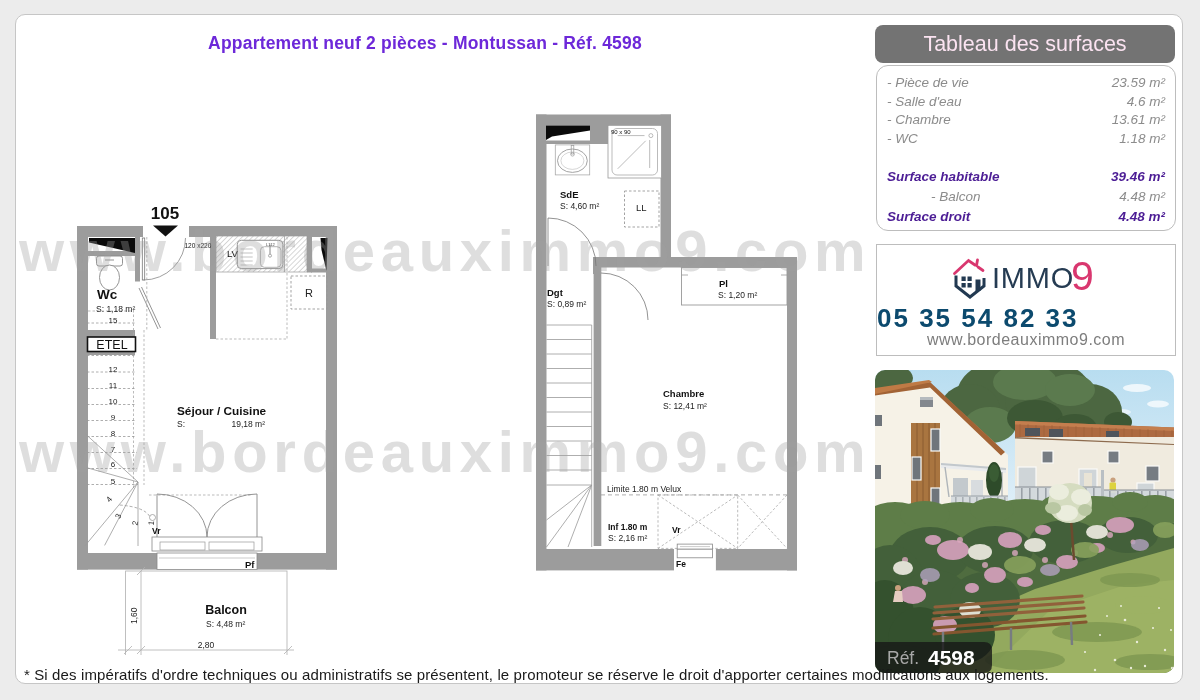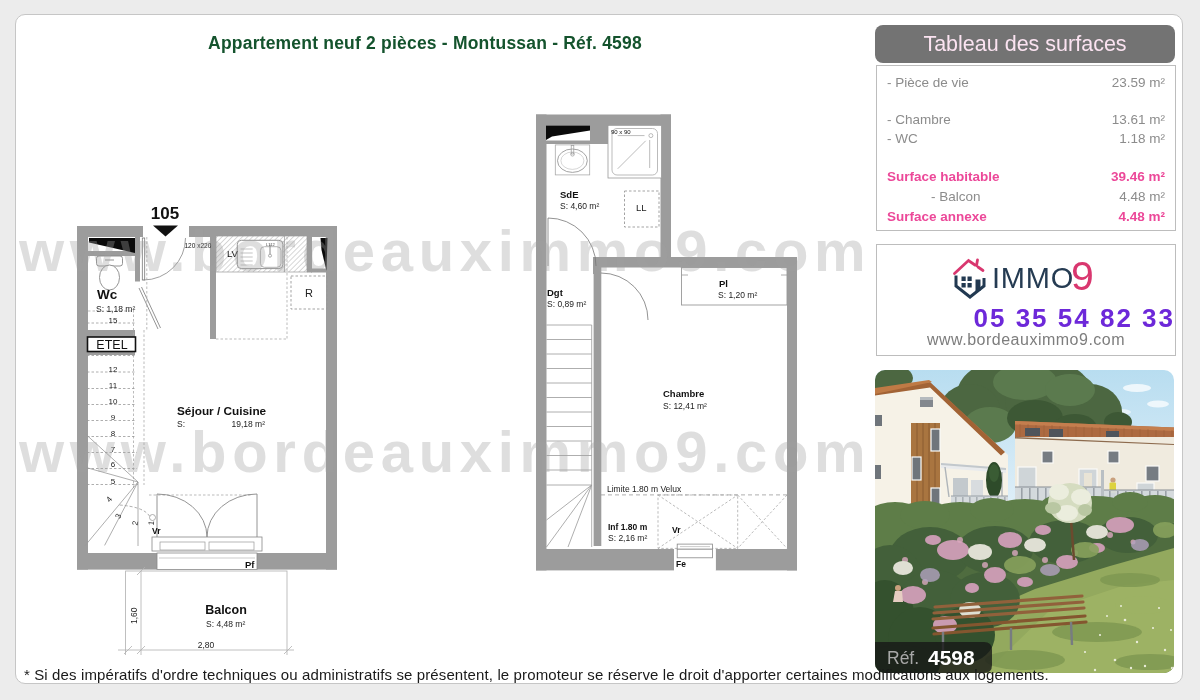--- a/index.html
+++ b/index.html
@@ -1,27 +1,27 @@
 <!DOCTYPE html>
 <html><head>
 <meta charset="utf-8">
 <style>
   html,body{margin:0;padding:0;}
   body{width:1200px;height:700px;background:#ececec;font-family:"Liberation Sans",sans-serif;position:relative;overflow:hidden;}
   .page{position:absolute;left:15px;top:14px;width:1168px;height:670px;background:#fff;border:1px solid #c6c6c6;border-radius:10px;box-sizing:border-box;}
-  .title{position:absolute;left:0;top:33px;width:850px;text-align:center;font-size:17.5px;font-weight:bold;color:#14532d;letter-spacing:0.2px;}
+  .title{position:absolute;left:0;top:33px;width:850px;text-align:center;font-size:17.5px;font-weight:bold;color:#6d28d9;letter-spacing:0.2px;}
   .wm{position:absolute;font-size:58px;font-weight:bold;letter-spacing:5.7px;color:rgba(160,160,160,0.35);white-space:nowrap;z-index:30;pointer-events:none;}
   .tabhead{position:absolute;left:875px;top:25px;width:300px;height:38px;background:#737373;border-radius:8px;color:#fbe3f1;font-size:21.5px;text-align:center;line-height:38px;z-index:5;}
-  .tablist{position:absolute;left:876px;top:65px;width:300px;height:166px;background:#fff;border:1px solid #bdbdbd;border-radius:0;box-sizing:border-box;font-size:13.5px;color:#8c8c8c;}
+  .tablist{position:absolute;left:876px;top:65px;width:300px;height:166px;background:#fff;border:1px solid #bdbdbd;border-radius:12px;box-sizing:border-box;font-size:13.5px;color:#8c8c8c;font-style:italic;}
   .row{position:absolute;left:10px;right:10px;height:18px;}
   .row .lab{float:left;}
   .row .val{float:right;}
-  .row.b{color:#ec4899;font-weight:bold;}
+  .row.b{color:#4c1d95;font-weight:bold;}
   .logopanel{position:absolute;left:876px;top:244px;width:300px;height:112px;background:#fff;border:1px solid #bdbdbd;border-radius:0;box-sizing:border-box;}
-  .phone{position:absolute;left:0;top:58px;width:100%;text-align:right;font-size:26px;font-weight:bold;color:#6d28d9;letter-spacing:2px;}
+  .phone{position:absolute;left:0;top:58px;width:100%;text-align:left;font-size:26px;font-weight:bold;color:#0c4a6e;letter-spacing:2px;}
   .siteurl{position:absolute;left:0;top:86px;width:100%;text-align:center;font-size:16px;color:#7d7d7d;letter-spacing:0.5px;}
   .logorow{position:absolute;left:0;top:10px;width:100%;height:46px;text-align:center;}
   .disclaimer{position:absolute;left:24px;top:665.5px;font-size:15px;color:#1a1a1a;letter-spacing:0.12px;}
   svg text{font-family:"Liberation Sans",sans-serif;}
 </style>
 </head>
 <body>
   <div class="page"></div>
   <div class="title">Appartement neuf 2 pièces - Montussan - Réf. 4598</div>
 
@@ -267,38 +267,42 @@
 
   <div class="wm" style="left:19px;top:217px;">www.bordeauximmo9.com</div>
   <div class="wm" style="left:19px;top:418px;">www.bordeauximmo9.com</div>
 
   <div class="tabhead">Tableau des surfaces</div>
   <div class="tablist">
     <div class="row" style="top:9px;">
       <span class="lab">- Pièce de vie</span>
       <span class="val">23.59 m²</span>
     </div>
+    <div class="row" style="top:27.5px;">
+      <span class="lab">- Salle d'eau</span>
+      <span class="val">4.6 m²</span>
+    </div>
     <div class="row" style="top:46px;">
       <span class="lab">- Chambre</span>
       <span class="val">13.61 m²</span>
     </div>
     <div class="row" style="top:64.5px;">
       <span class="lab">- WC</span>
       <span class="val">1.18 m²</span>
     </div>
     <div class="row b" style="top:102.5px;">
       <span class="lab">Surface habitable</span>
       <span class="val">39.46 m²</span>
     </div>
     <div class="row" style="top:123px;margin-left:44px;">
       <span class="lab">- Balcon</span>
       <span class="val">4.48 m²</span>
     </div>
     <div class="row b" style="top:143px;">
-      <span class="lab">Surface annexe</span>
+      <span class="lab">Surface droit</span>
       <span class="val">4.48 m²</span>
     </div>
   </div>
 
   <div class="logopanel">
     <div class="logorow">
       <svg width="176" height="44" viewBox="0 0 176 44" style="vertical-align:top;position:relative;left:13px;">
         <g stroke="#d9376f" stroke-width="2.8" fill="none" stroke-linecap="round">
           <path d="M3.5,18.5 L17.5,5.5 L24,10"></path>
           <path d="M27,12 L32,15.5"></path>

